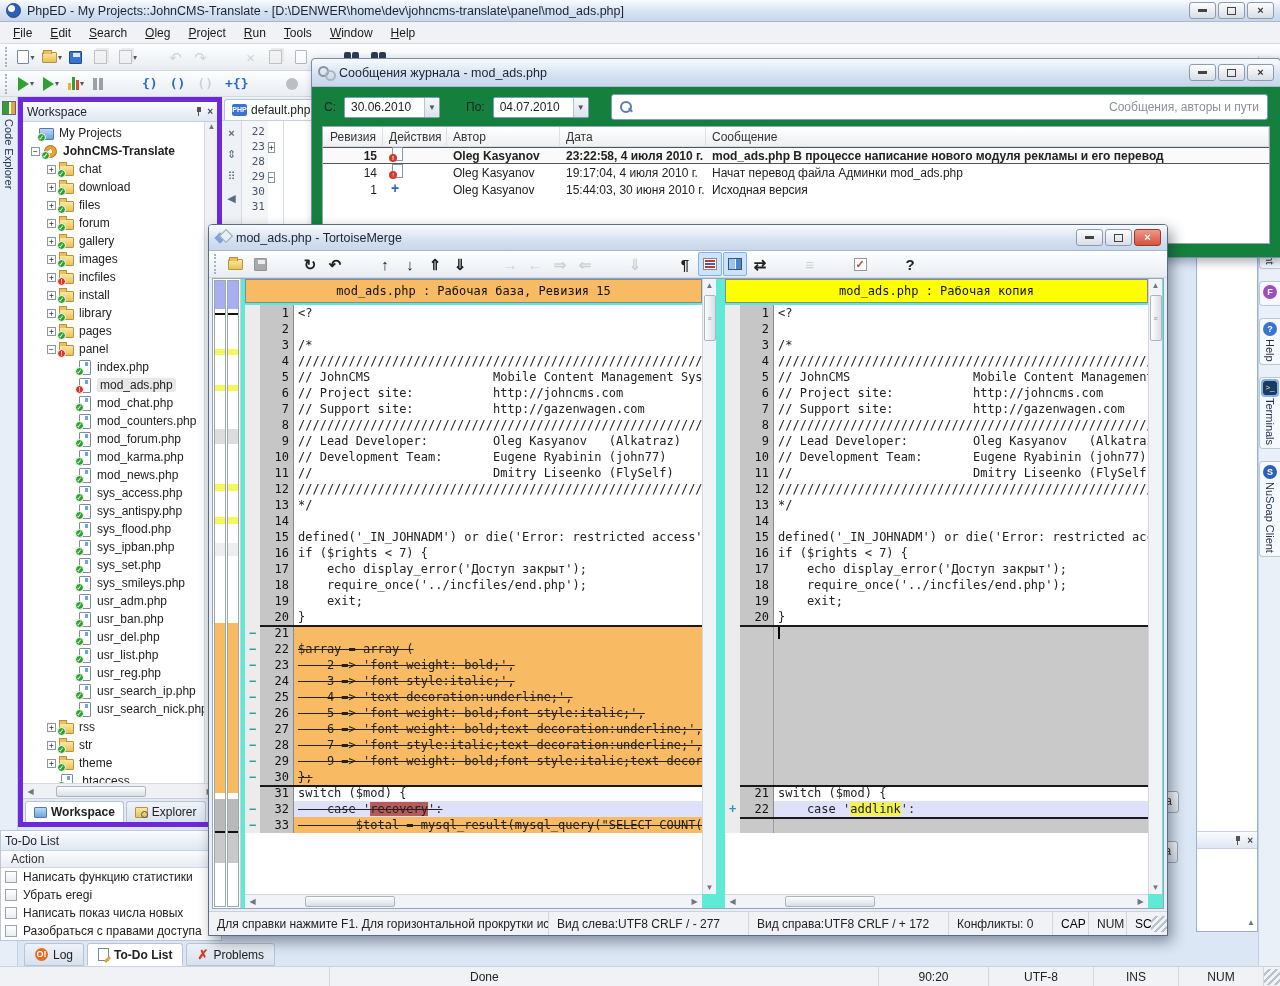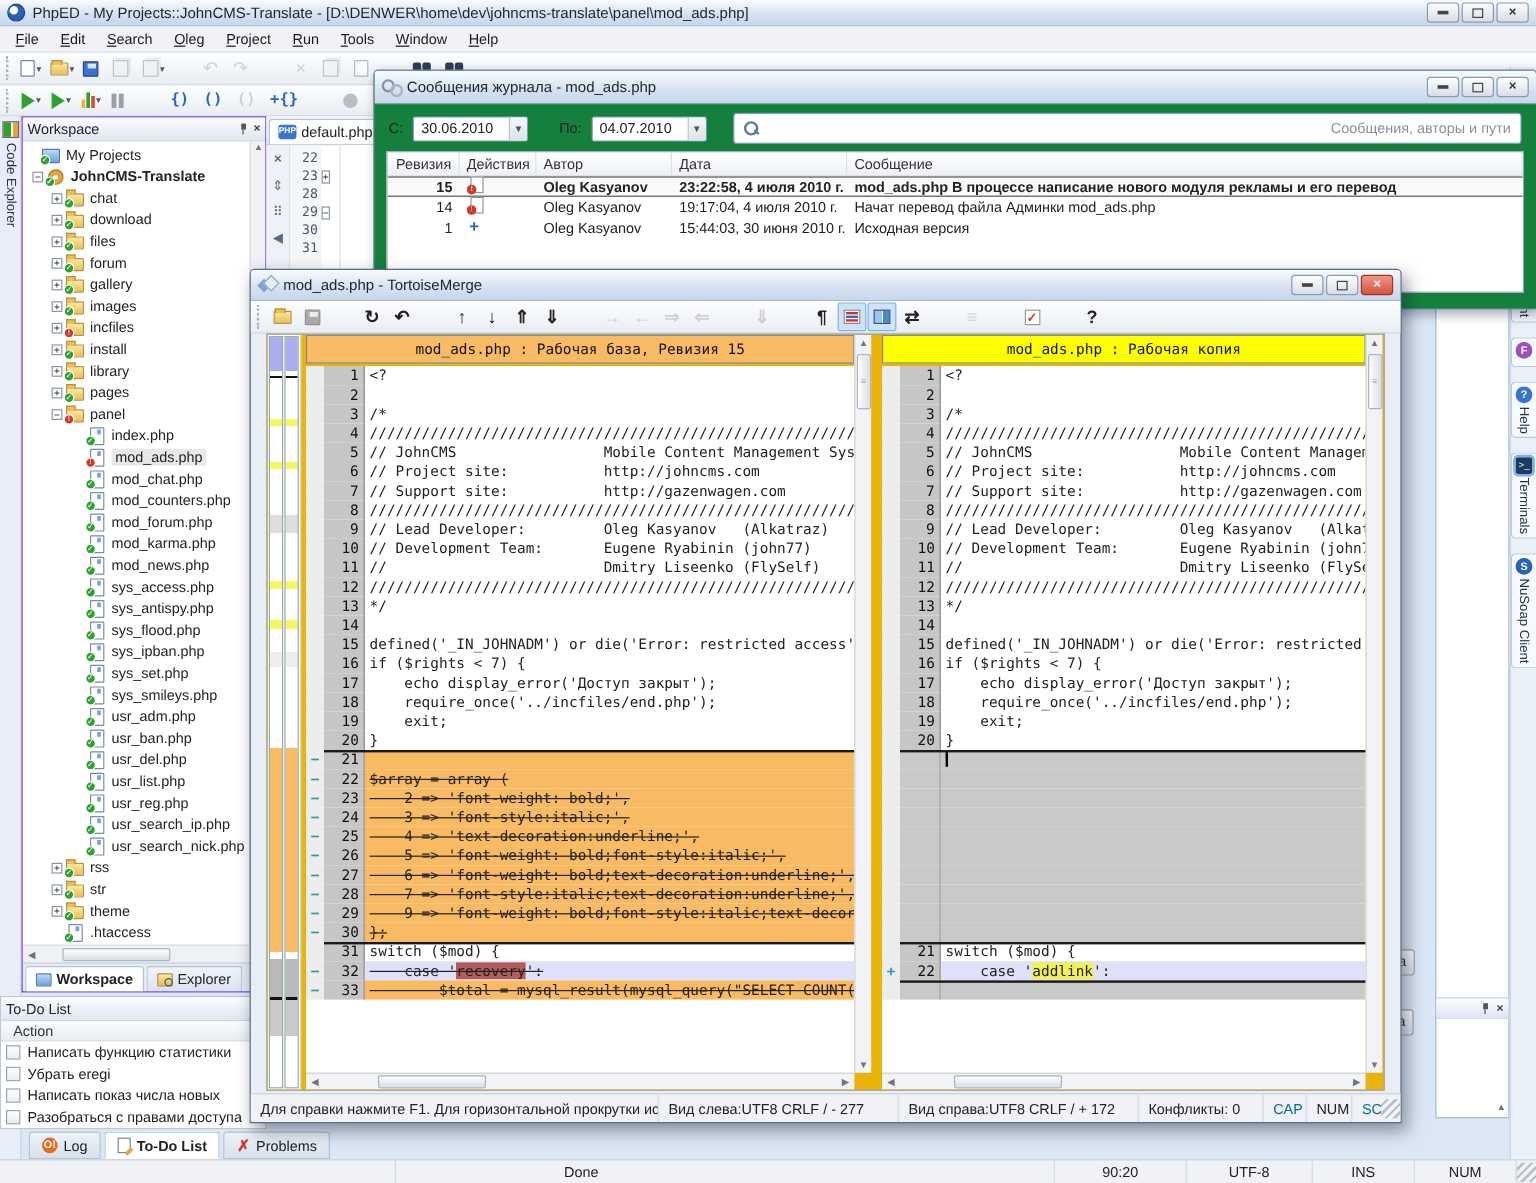--- a/index.html
+++ b/index.html
@@ -69,21 +69,21 @@
   .pin:after{content:"";position:absolute;top:6px;left:3px;width:1px;height:4px;background:#555}
   .xsm{font-size:10px;color:#444;font-weight:bold}
 
   
   .left-strip{left:0;top:97px;width:18px;bottom:20px;background:#e8eef7;border-right:1px solid #c3d0e2}
   .vtab-left{display:flex;flex-direction:column;align-items:center;padding-top:4px;gap:4px}
   .vtab-left .lbl{writing-mode:vertical-rl;font-size:11px;color:#23344e}
   .ce-icon{width:14px;height:14px;background:linear-gradient(90deg,#2fa12f 0 6px,#fff 6px 8px,#e8a23a 8px);border:1px solid #667}
 
   
-  .ws-panel{left:18px;top:97px;width:204px;height:730px;background:#f2f5fa;border:1px solid #6d28d9;display:flex;flex-direction:column}
+  .ws-panel{left:18px;top:97px;width:204px;height:730px;background:#f2f5fa;border:5px solid #6d28d9;display:flex;flex-direction:column}
   .panel-head{height:20px;background:linear-gradient(#fbfcfe,#dfe7f2);border-bottom:1px solid #c6d2e2;display:flex;align-items:center;padding:0 4px;gap:4px}
   .panel-head .t{flex:1;color:#223}
   .tree{flex:1;background:#fff;overflow:hidden;position:relative;padding-top:2px}
   .trow{display:flex;align-items:center;height:18px;white-space:nowrap}
   .trow.sel .tlabel{background:#e8e8e8;border-radius:2px;padding:0 3px}
   .trow.bold{font-weight:bold}
   .exp{width:9px;height:9px;border:1px solid #8a97a8;background:#fff;font:8px/8px "DejaVu Sans Mono",monospace;text-align:center;color:#333;margin:0 2px;flex:none}
   .ind0{padding-left:2px}.ind1{padding-left:6px}.ind2{padding-left:22px}.ind3{padding-left:40px}
   .ticon{position:relative;width:17px;height:14px;margin-right:4px;flex:none}
   .ticon.folder:before{content:"";position:absolute;left:1px;top:3px;width:13px;height:9px;background:linear-gradient(#fde89c,#e9c05b);border:1px solid #b8923d;border-radius:1px}
@@ -177,21 +177,21 @@
   .aicon{position:relative;width:14px;height:14px;display:inline-block}
   .aicon.mod:before{content:"";position:absolute;left:3px;top:0;width:9px;height:12px;background:#fff;border:1px solid #8a97a8}
   .aicon.mod:after{content:"!";position:absolute;left:0;bottom:-1px;width:8px;height:8px;background:#d03a2a;border-radius:50%;color:#fff;font-size:6px;line-height:8px;text-align:center}
   .aicon.add:before{content:"+";position:absolute;left:2px;top:-1px;color:#2b62c5;font-weight:bold;font-size:14px}
 
   
   .merge{left:208px;top:224px;width:960px;height:712px;background:#e9eef6;border:1px solid #5a6b84;border-radius:4px 4px 0 0;box-shadow:4px 6px 14px rgba(20,30,50,.45);z-index:10;display:flex;flex-direction:column}
   .merge .titlebar{height:26px;border-radius:3px 3px 0 0}
   .merge .menubar{height:22px}
   .mtoolbar{height:27px}
-  .mbody{position:relative;flex:1;background:#eab308;margin:0 13px;border:1px solid #9aa6b6;overflow:hidden}
+  .mbody{position:relative;flex:1;background:#5eead4;margin:0 3px;border:1px solid #9aa6b6;overflow:hidden}
   .locator{position:absolute;left:0;top:0;bottom:0;width:28px;background:#fff;border-right:1px solid #cdd2d9}
   .loc-col{position:absolute;top:1px;bottom:1px;width:12px;border:1px solid #9aa;background:
     linear-gradient(#a9aef0 0 28px,#fff 28px 32px,#111 32px 34px,#fff 34px 68px,#f6f65e 68px 74px,#fff 74px 104px,#f6f65e 104px 110px,#fff 110px 148px,#ddd 148px 163px,#fff 163px 203px,#f6f65e 203px 210px,#fff 210px 236px,#f6f65e 236px 243px,#fff 243px 262px,#eee 262px 275px,#fff 275px 342px,#f8ba62 342px 512px,#fff 512px 518px,#b9b9b9 518px 550px,#111 550px 552px,#c9c9c9 552px 582px,#fff 582px 100%)}
   .pane{position:absolute;top:0;bottom:0}
   .pane-head{position:absolute;left:0;right:14px;top:0;height:24px;border:1px solid #808a98;display:flex;align-items:center;justify-content:center;font:12px "DejaVu Sans Mono",monospace;color:#111;white-space:nowrap;overflow:hidden}
   .pane-head.orange{background:#f8ba62}
   .pane-head.yellow{background:#ffff00}
   .code-area{position:absolute;left:0;right:14px;top:26px;bottom:14px;overflow:hidden;background:#fff}
   .crow{display:flex;height:16px;font:12px/16px "DejaVu Sans Mono",monospace;position:relative}
   .mcol{width:15px;flex:none;text-align:center;color:#2c9c9c;font-weight:bold;font-size:12px;background:#ececec}
@@ -207,21 +207,21 @@
   .bt:before{content:"";position:absolute;left:15px;right:0;top:0;height:2px;background:#1a1a1a;z-index:2}
   .caret .ct:before{content:"";display:inline-block;width:2px;height:14px;background:#000;vertical-align:top}
   .vscroll{position:absolute;right:0;top:0;bottom:14px;width:14px;background:#f2f3f6;border-left:1px solid #d4d8de;display:flex;flex-direction:column;align-items:center}
   .vscroll .thumb{width:12px;height:46px;background:linear-gradient(90deg,#fdfdfd,#d9dee6);border:1px solid #aab4c2;border-radius:2px;margin-top:3px;display:flex;align-items:center;justify-content:center;color:#8894a4;font-size:7px}
   .vscroll .sb-arrow{height:13px;line-height:13px}
   .vscroll .down{margin-top:auto}
   .hscroll{position:absolute;left:0;right:14px;bottom:0;height:14px;background:#f2f3f6;border-top:1px solid #d4d8de;display:flex;align-items:center}
   .hscroll .thumb{height:11px;width:90px;background:linear-gradient(#fdfdfd,#d9dee6);border:1px solid #aab4c2;border-radius:2px;margin-left:45px}
   .mstatus{height:24px;background:#f0f2f5;border-top:1px solid #c9d2de;display:flex;align-items:center;margin-top:2px}
   .mstatus .ssec{white-space:nowrap;overflow:hidden}
-  .dim{color:#0369a1}
+  .dim{color:#000000}
 </style>
 </head>
 <body>
 
 <div class="screen">
 
   <div class="titlebar abs" style="left:0;top:0;width:1280px;height:22px">
     <span class="phped-logo"></span>
     <span class="title-text">PhpED - My Projects::JohnCMS-Translate - [D:\DENWER\home\dev\johncms-translate\panel\mod_ads.php]</span>
     <span class="winbtns">

